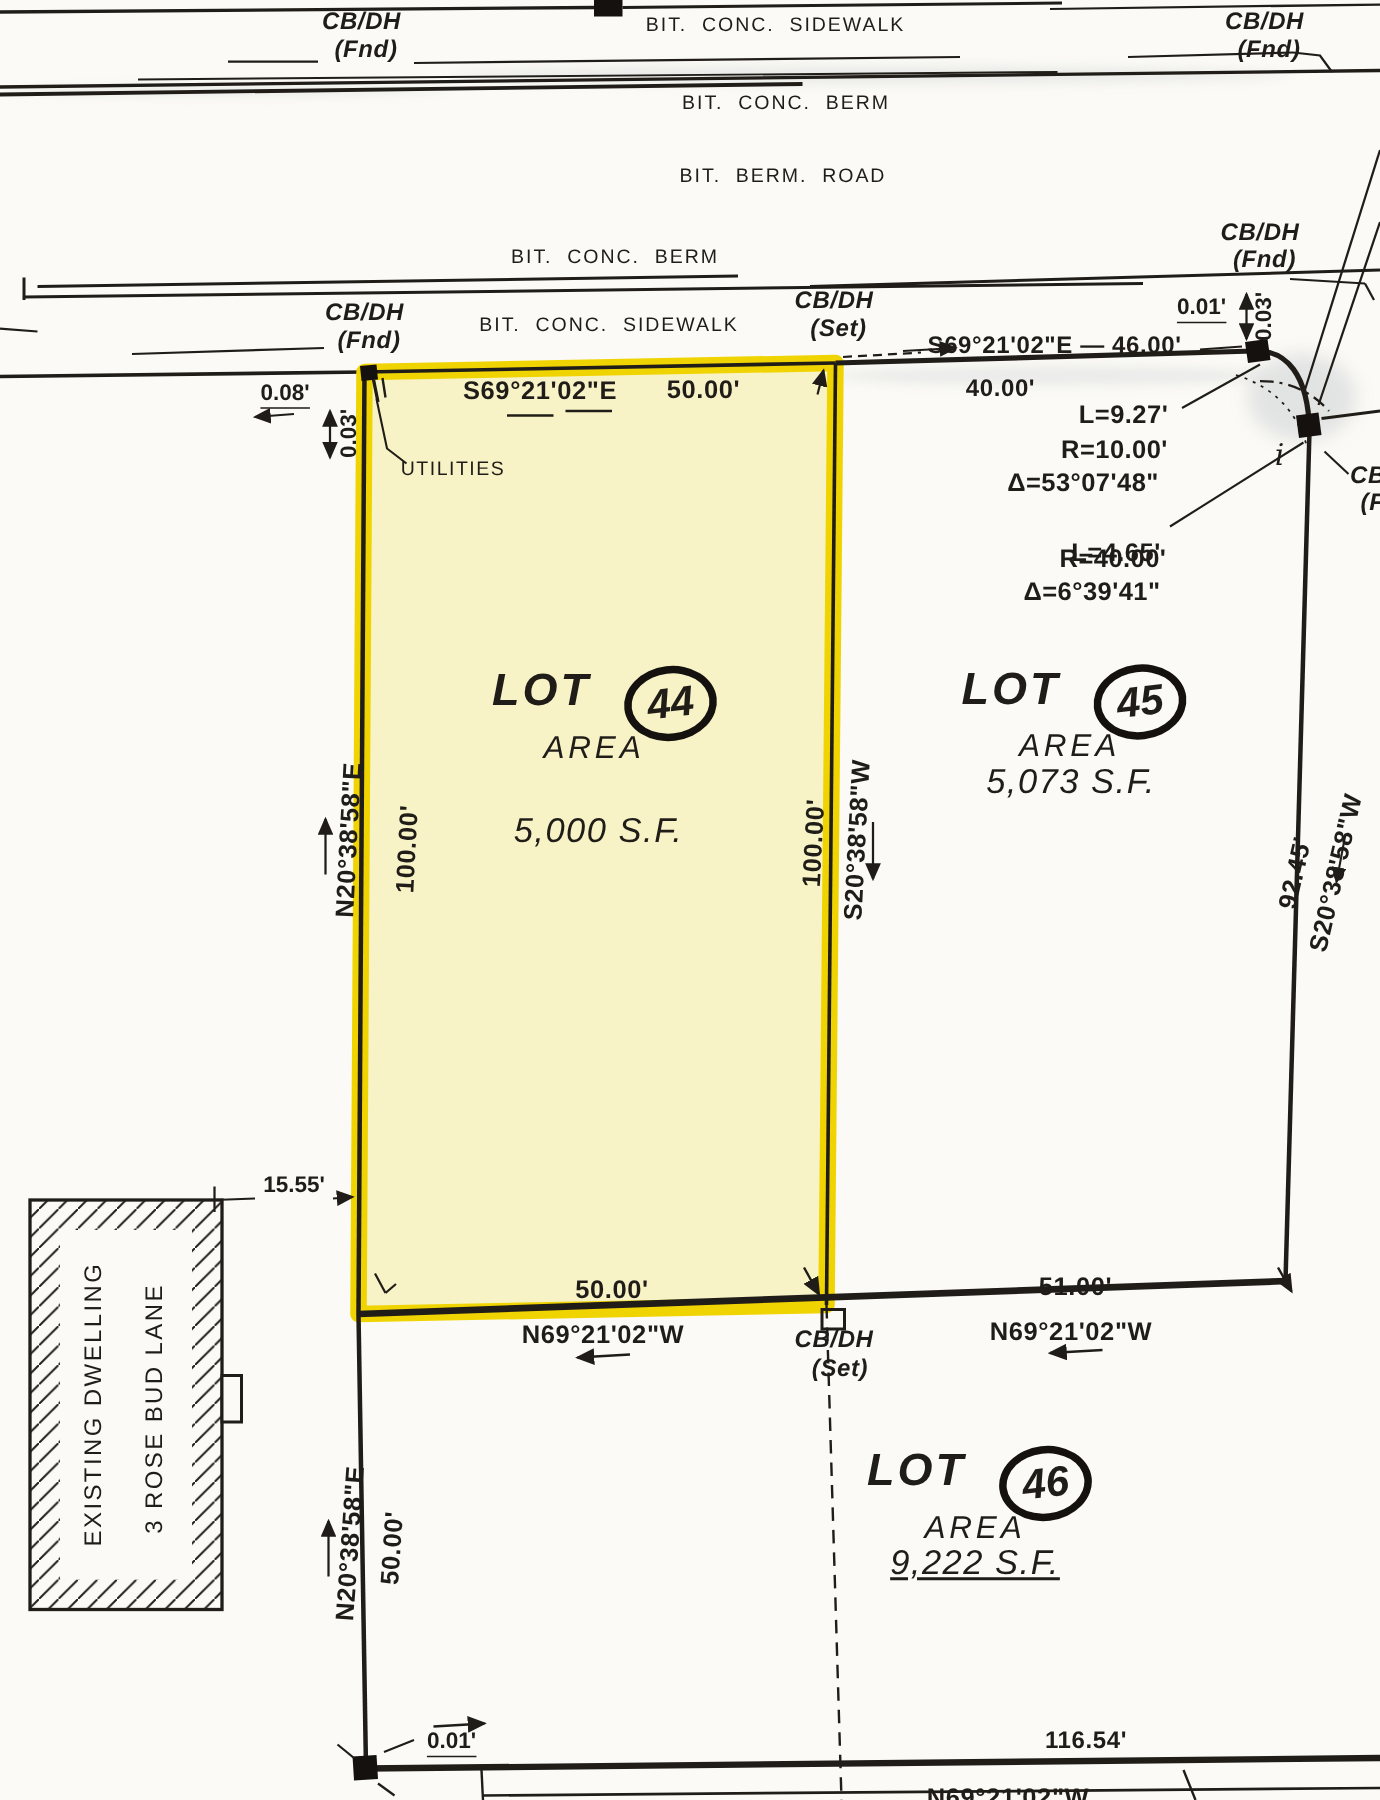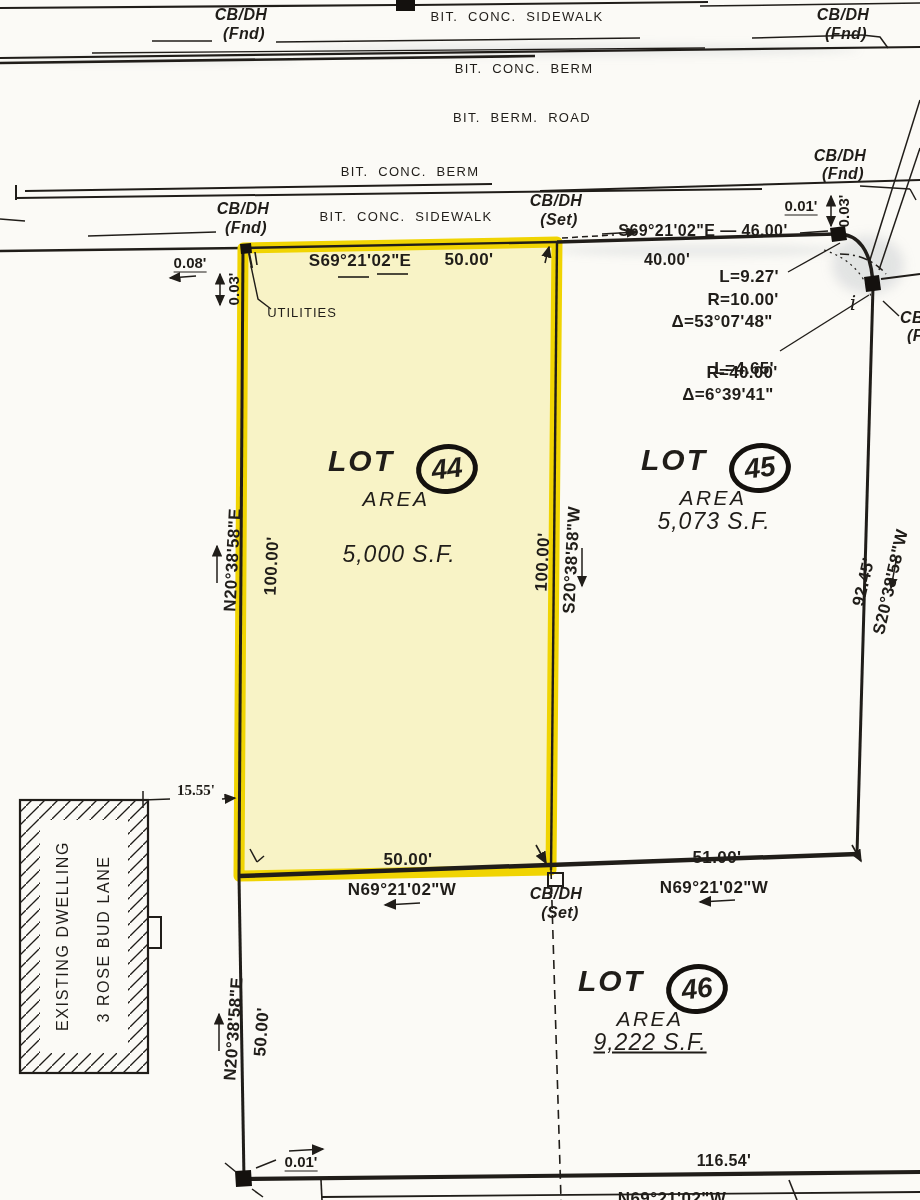--- a/index.html
+++ b/index.html
@@ -167,21 +167,21 @@
   <div class="lbl c mon" style="left:560px;top:913px;">(Set)</div>
   <div class="lbl c iser" style="left:853px;top:303px;">i</div>
   <div class="lbl c mon" style="left:912px;top:318px;">CB</div>
   <div class="lbl c mon" style="left:915px;top:336px;">(F</div>
   <div class="lbl c dim u" style="left:960px;top:365px;">0.0</div>
 
   <div class="lbl c dim u" style="left:801px;top:206px;">0.01'</div>
   <div class="lbl rc dim" style="--r:-90deg;left:843px;top:211px;">0.03'</div>
   <div class="lbl c dim u" style="left:190px;top:263px;">0.08'</div>
   <div class="lbl rc dim" style="--r:-90deg;left:233px;top:289px;">0.03'</div>
-  <div class="lbl c dim" style="left:196px;top:790px;font-family:Liberation Serif, serif;">15.55'</div>
+  <div class="lbl c dim" style="left:196px;top:790px;">15.55'</div>
   <div class="lbl c dim u" style="left:301px;top:1162px;">0.01'</div>
 
   <div class="lbl c b16" style="left:703px;top:231px;">S69°21'02"E — 46.00'</div>
   <div class="lbl c b16" style="left:667px;top:260px;">40.00'</div>
   <div class="lbl c brg" style="left:360px;top:261px;">S69°21'02"E</div>
   <div class="lbl c brg" style="left:469px;top:260px;">50.00'</div>
   <div class="lbl c sm13" style="left:302px;top:312px;">UTILITIES</div>
 
   <div class="lbl rc brg" style="--r:-87deg;left:233px;top:560px;">N20°38'58"E</div>
   <div class="lbl rc brg" style="--r:-87deg;left:272px;top:566px;">100.00'</div>

